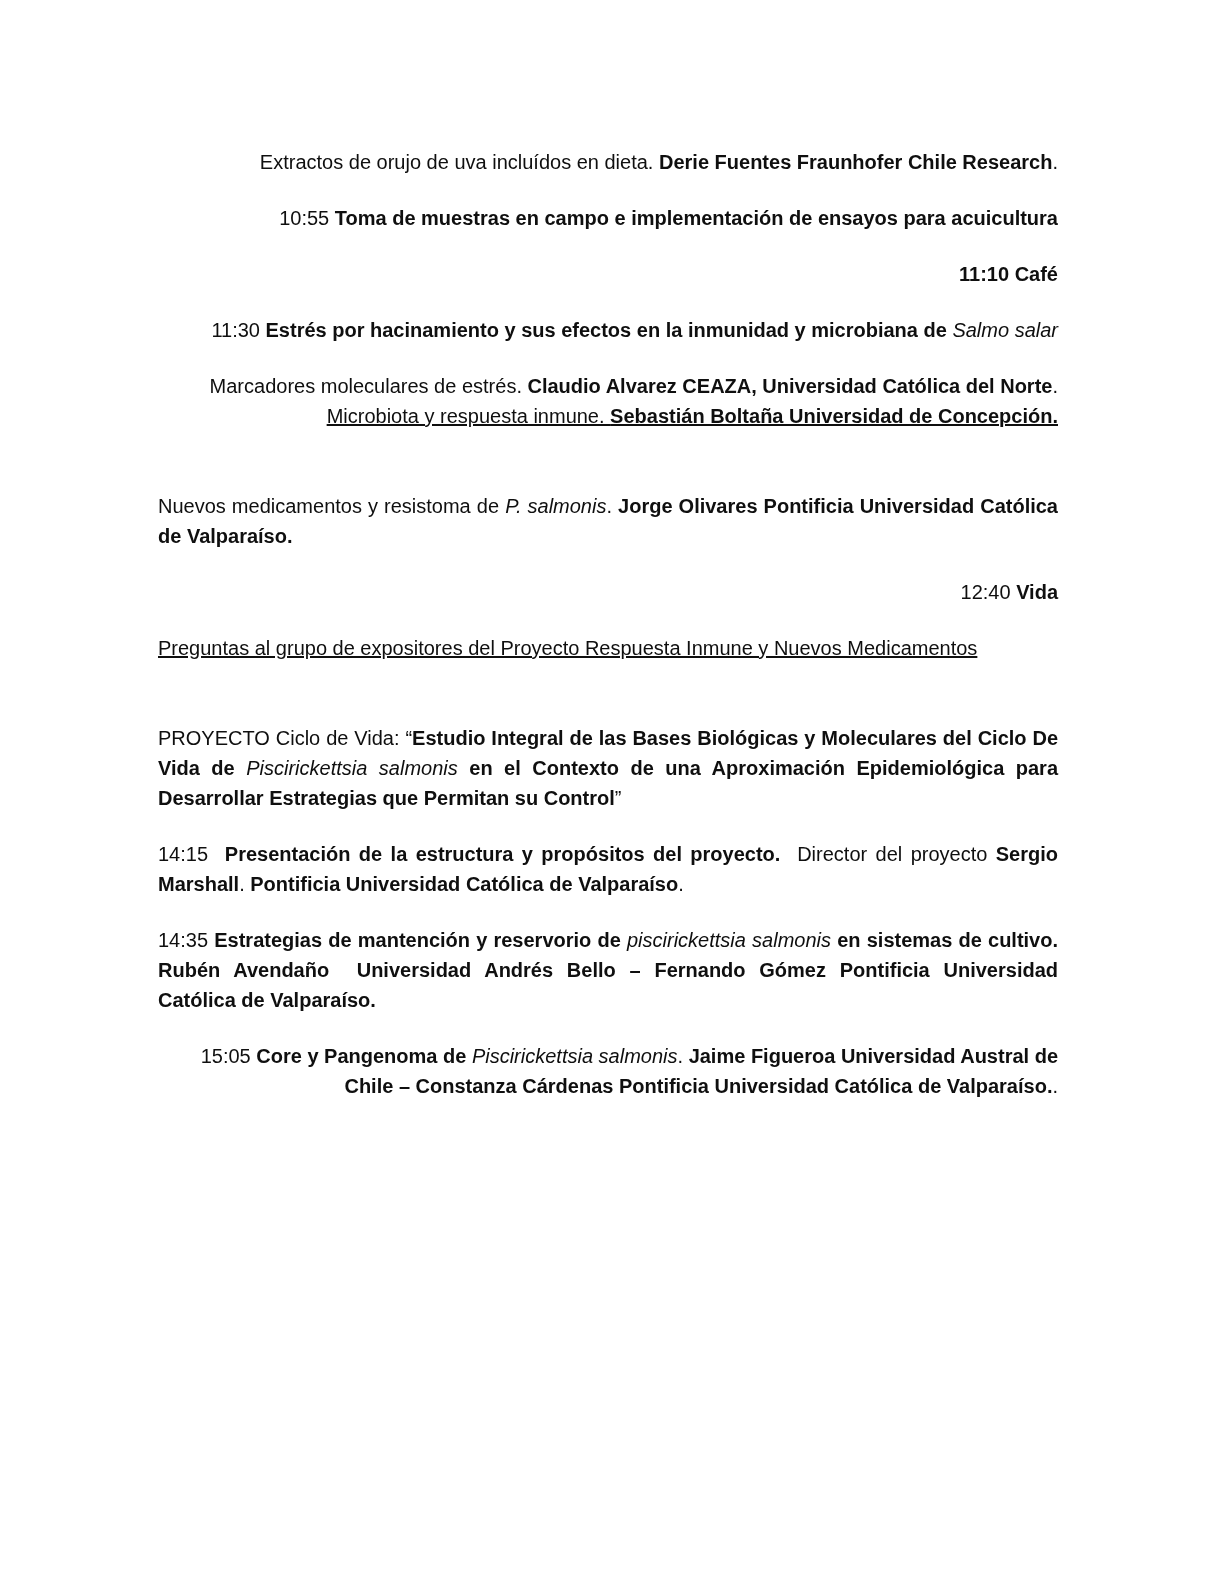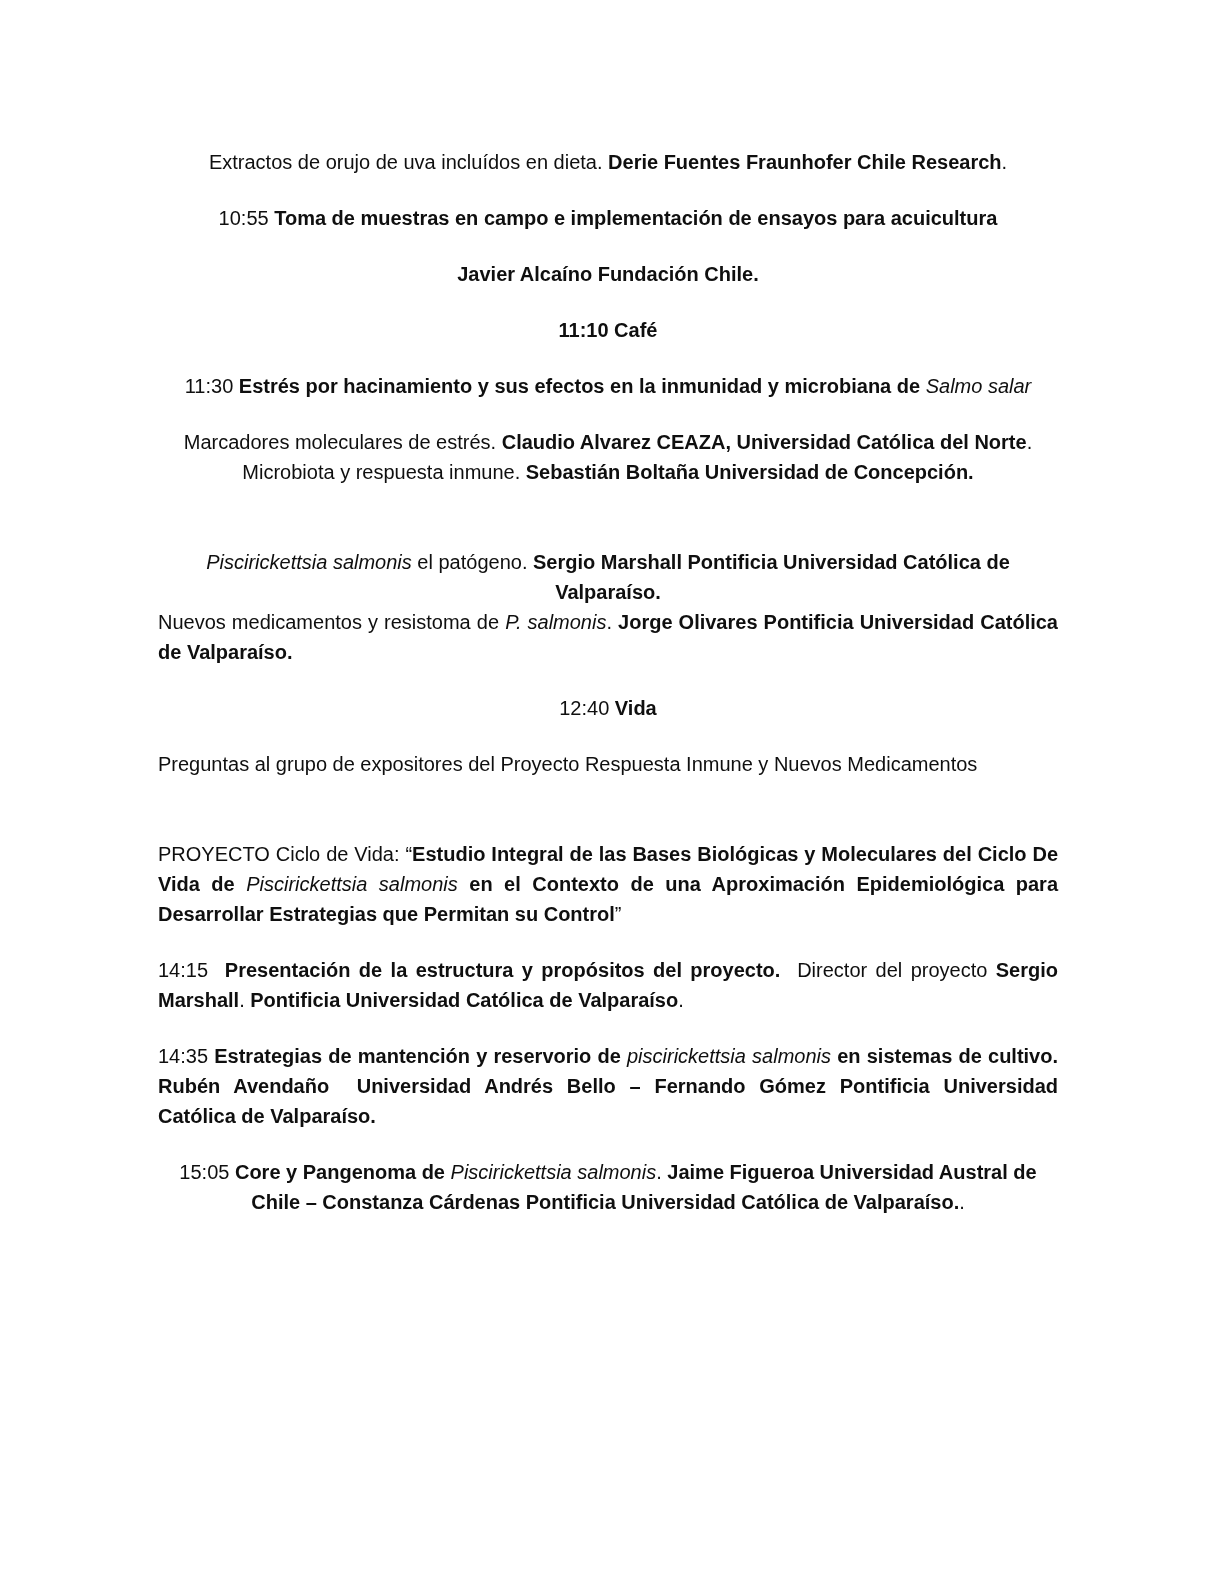--- a/index.html
+++ b/index.html
@@ -22,41 +22,39 @@
     font-size: 20px;
     line-height: 30px;
     color: #0f0f0f;
   }
   p.para {
     margin: 0 0 26px 0;
     padding: 0;
   }
   p.sp-tight  { margin-bottom: 0; }
   p.sp-normal { margin-bottom: 26px; }
-  p.sp-large  { margin-bottom: 60px; }
-  p.align-left    { text-align: center; }
+  p.sp-large  { margin-bottom: 60px; text-decoration: underline; }
+  p.align-left    { text-align: right; }
   p.align-justify { text-align: justify; }
   .run-normal      { font-weight: 400; font-style: normal; }
   .run-bold        { font-weight: 700; font-style: normal; }
   .run-italic      { font-weight: 400; font-style: italic; }
   .run-bold-italic { font-weight: 400; font-style: italic; }
 </style>
 </head>
 <body>
 
 <div class="page">
   <div class="doc">
       <p class="para align-left sp-normal"><span class="run run-normal">Extractos de orujo de uva incluídos en dieta. </span><span class="run run-bold">Derie Fuentes Fraunhofer Chile Research</span><span class="run run-normal">.</span></p>
       <p class="para align-left sp-normal"><span class="run run-normal">10:55 </span><span class="run run-bold">Toma de muestras en campo e implementación de ensayos para acuicultura</span></p>
-      <p class="para align-left sp-normal"><span class="run run-bold">Javier Alcaíno Fundación Chile.</span></p>
       <p class="para align-left sp-normal"><span class="run run-bold">11:10 Café</span></p>
       <p class="para align-left sp-normal"><span class="run run-normal">11:30 </span><span class="run run-bold">Estrés por hacinamiento y sus efectos en la inmunidad y microbiana de </span><span class="run run-bold-italic">Salmo salar</span></p>
       <p class="para align-left sp-tight"><span class="run run-normal">Marcadores moleculares de estrés. </span><span class="run run-bold">Claudio Alvarez CEAZA, Universidad Católica del Norte</span><span class="run run-normal">.</span></p>
       <p class="para align-left sp-large"><span class="run run-normal">Microbiota y respuesta inmune. </span><span class="run run-bold">Sebastián Boltaña Universidad de Concepción.</span></p>
-      <p class="para align-left sp-tight"><span class="run run-italic">Piscirickettsia salmonis</span><span class="run run-normal"> el patógeno. </span><span class="run run-bold">Sergio Marshall Pontificia Universidad Católica de Valparaíso.</span></p>
       <p class="para align-justify sp-normal"><span class="run run-normal">Nuevos medicamentos y resistoma de </span><span class="run run-italic">P. salmonis</span><span class="run run-normal">. </span><span class="run run-bold">Jorge Olivares Pontificia Universidad Católica de Valparaíso.</span></p>
       <p class="para align-left sp-normal"><span class="run run-normal">12:40 </span><span class="run run-bold">Vida</span></p>
       <p class="para align-justify sp-large"><span class="run run-normal">Preguntas al grupo de expositores del Proyecto Respuesta Inmune y Nuevos Medicamentos</span></p>
       <p class="para align-justify sp-normal"><span class="run run-normal">PROYECTO Ciclo de Vida: “</span><span class="run run-bold">Estudio Integral de las Bases Biológicas y Moleculares del Ciclo De Vida de </span><span class="run run-bold-italic">Piscirickettsia salmonis</span><span class="run run-bold"> en el Contexto de una Aproximación Epidemiológica para Desarrollar Estrategias que Permitan su Control</span><span class="run run-normal">”</span></p>
       <p class="para align-justify sp-normal"><span class="run run-normal">14:15&nbsp; </span><span class="run run-bold">Presentación de la estructura y propósitos del proyecto.</span><span class="run run-normal">&nbsp; Director del proyecto </span><span class="run run-bold">Sergio Marshall</span><span class="run run-normal">. </span><span class="run run-bold">Pontificia Universidad Católica de Valparaíso</span><span class="run run-normal">.</span></p>
       <p class="para align-justify sp-normal"><span class="run run-normal">14:35 </span><span class="run run-bold">Estrategias de mantención y reservorio de </span><span class="run run-bold-italic">piscirickettsia salmonis</span><span class="run run-bold"> en sistemas de cultivo. Rubén Avendaño&nbsp; Universidad Andrés Bello – Fernando Gómez Pontificia Universidad Católica de Valparaíso.</span></p>
       <p class="para align-left sp-normal"><span class="run run-normal">15:05 </span><span class="run run-bold">Core y Pangenoma de </span><span class="run run-bold-italic">Piscirickettsia salmonis</span><span class="run run-normal">. </span><span class="run run-bold">Jaime Figueroa Universidad Austral de Chile – Constanza Cárdenas Pontificia Universidad Católica de Valparaíso.</span><span class="run run-normal">.</span></p>
     </div>
 </div>
 

